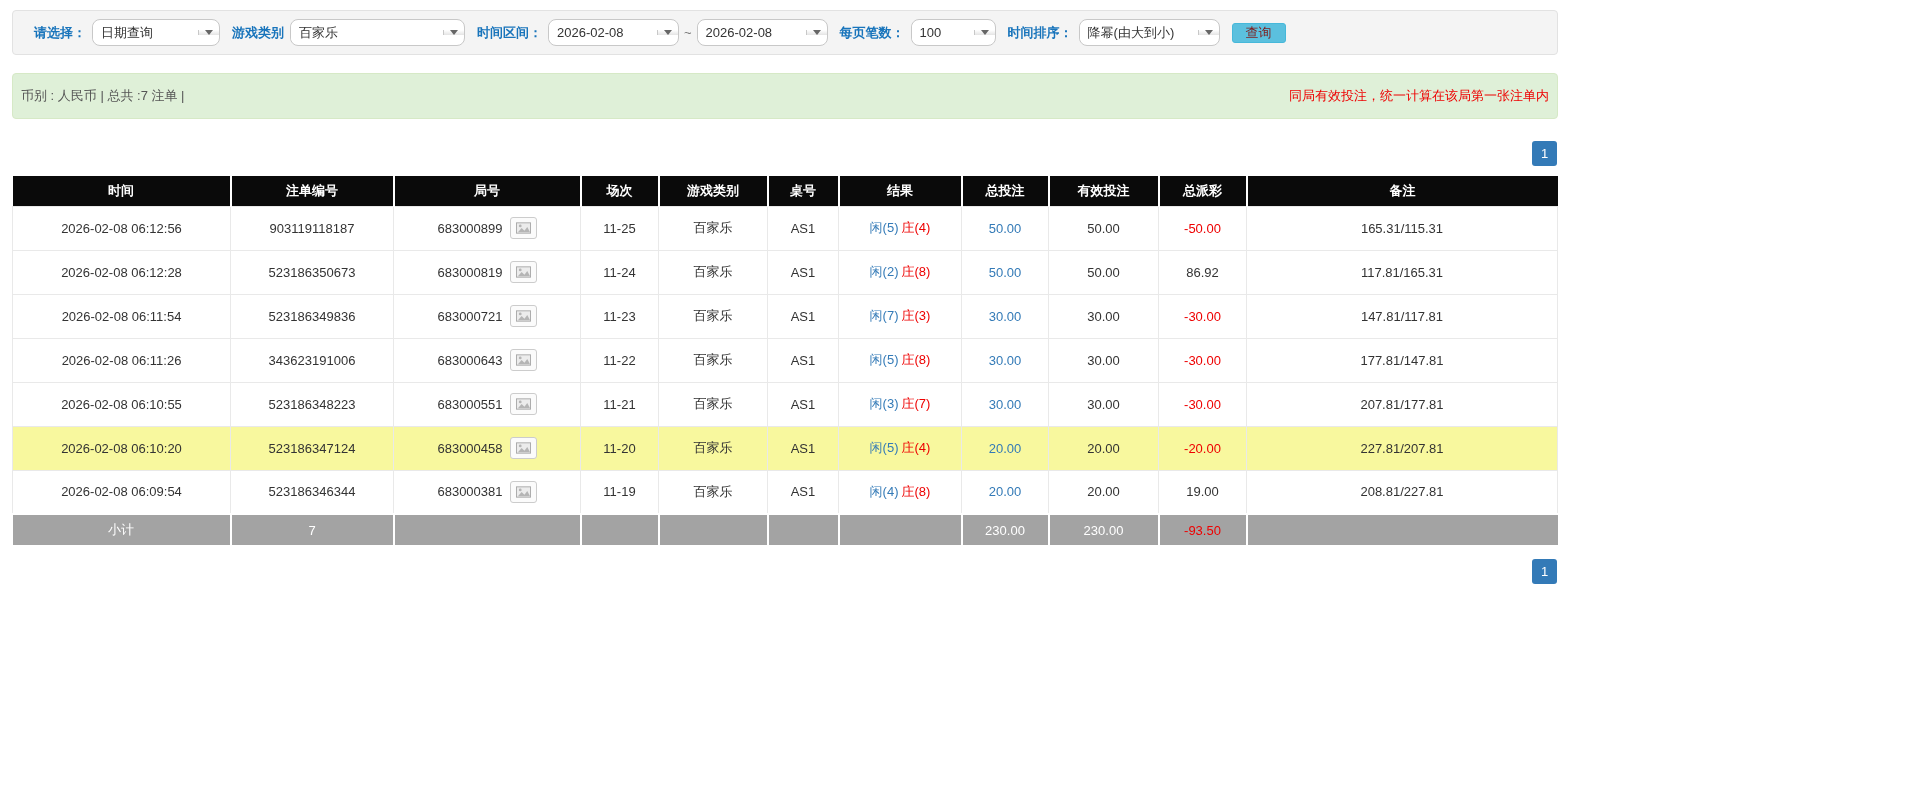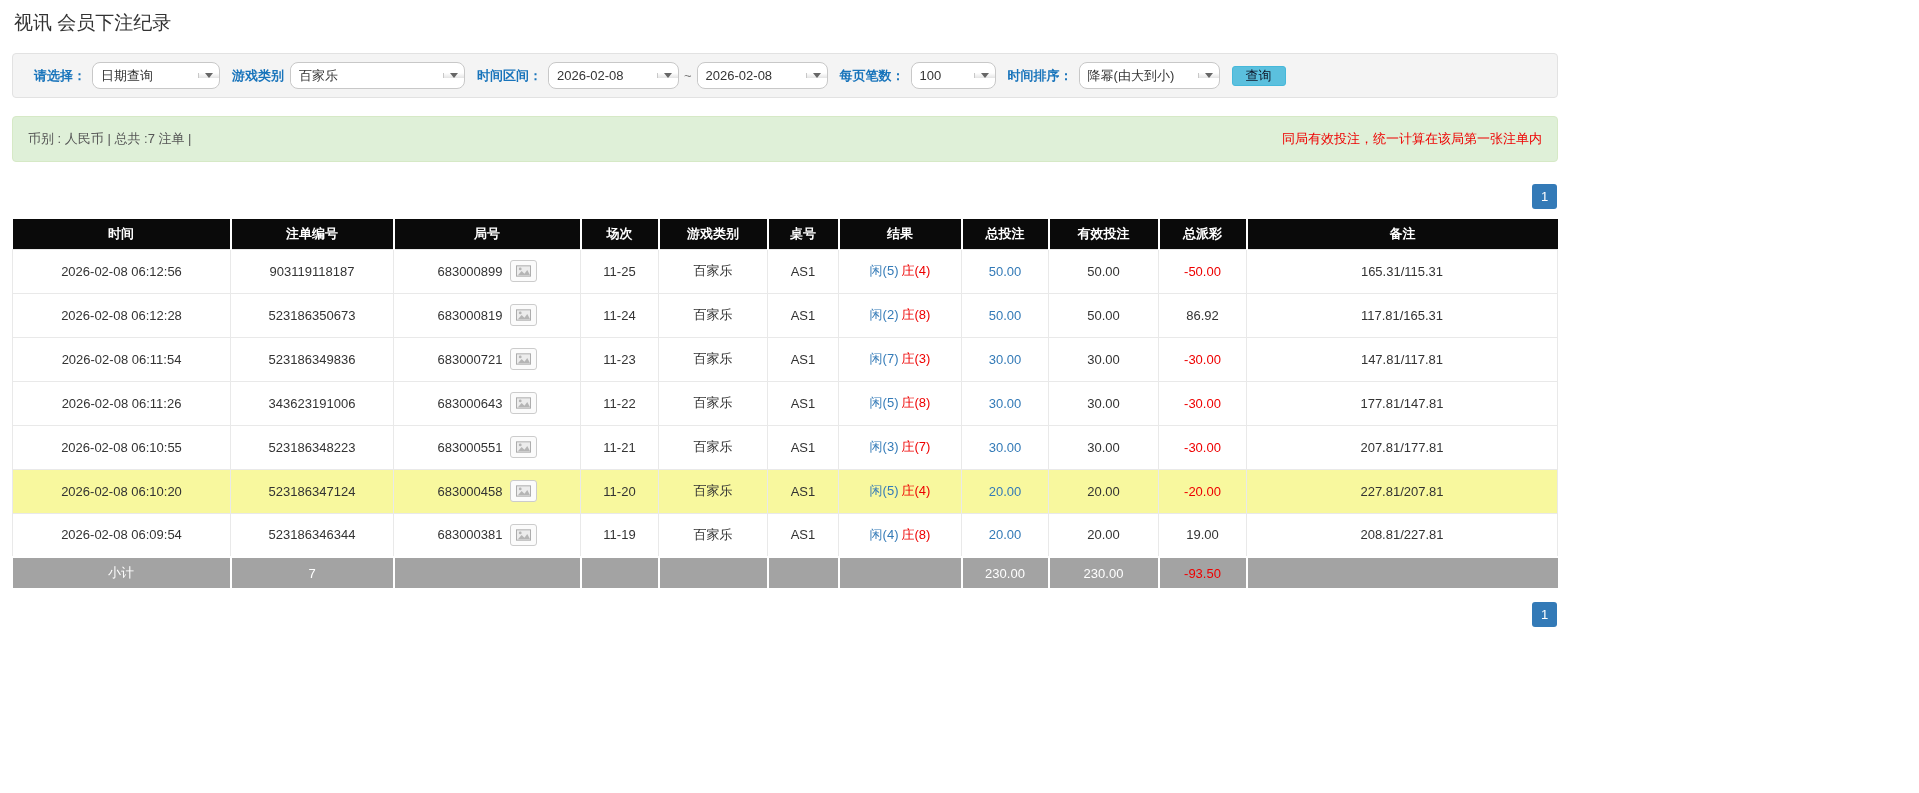--- a/index.html
+++ b/index.html
@@ -52,38 +52,38 @@
   }
   .combo-arrow::after {
     content: "";
     border-left: 4px solid transparent;
     border-right: 4px solid transparent;
     border-top: 5px solid #666;
   }
   .tilde { color: #777; margin: 0 5px; }
   .search-btn {
     background: var(--accent, #5bc0de);
-    color: #0f172a;
+    color: #7f1d1d;
     border: 1px solid #46b8da;
     border-radius: 3px;
     font-size: 13px;
     padding: 0 13px;
     margin-left: 12px;
     height: 20px;
     cursor: pointer;
     font-family: inherit;
   }
 
   
   .summary-bar {
     margin-top: 18px;
     background: var(--green-bg, #dff0d8);
     border: 1px solid var(--green-border, #d6e9c6);
     border-radius: 4px;
-    padding: 13px 15px;
+    padding: 13px 8px;
     display: flex;
     justify-content: space-between;
     align-items: center;
     font-size: 13px;
     color: #555;
   }
   .summary-note { color: var(--red, #ee0000); }
 
   
   .pager { display: flex; justify-content: flex-end; margin: 22px 1px 10px 0; }
@@ -142,21 +142,20 @@
     border-right: 2px solid #fff;
     border-top: 2px solid #fff;
   }
   tfoot td:last-child { border-right: none; }
 </style>
 </head>
 <body>
 
 <div class="content">
 
-  <h1 class="page-title">视讯 会员下注纪录</h1>
 
   <div class="filter-bar">
     <span class="flabel first">请选择：</span>
     <span class="combo">
       <input style="width: 105px;" value="日期查询">
       <span class="combo-arrow"></span>
     </span>
 
     <span class="flabel">游戏类别</span>
     <span class="combo">

